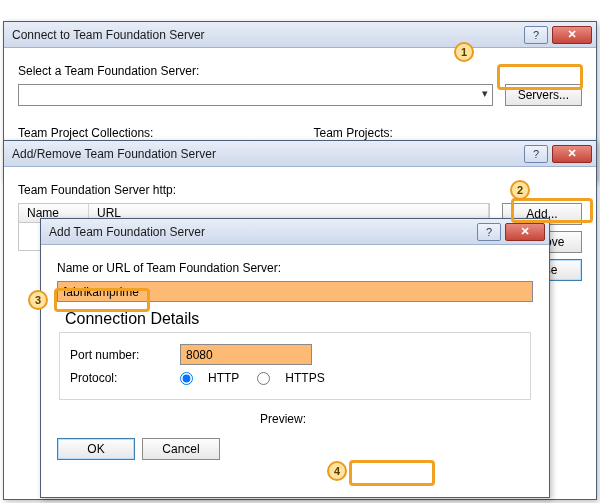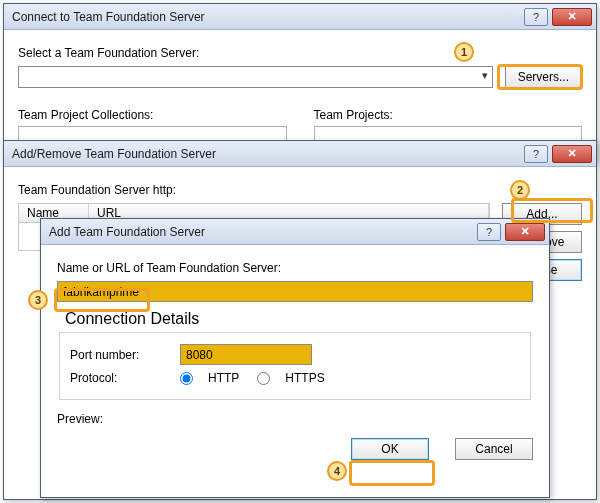--- a/index.html
+++ b/index.html
@@ -24,21 +24,21 @@
     border: 1px solid #8a8a8a; background: linear-gradient(to bottom,#fdfdfd,#e7e7e7); font-size:12px; cursor: default; }
   .btn.default { border-color:#3c7fb1; box-shadow: inset 0 0 0 1px #b8dfff; }
 
   .callout { position:absolute; width:20px; height:20px; border:2px solid #e99a1f; background:#ffe39f; border-radius:50%;
     display:flex; align-items:center; justify-content:center; font-size:11px; font-weight:bold; color:#5a3b00; z-index:50; }
   .hl { position:absolute; border:3px solid #f0a022; border-radius:4px; pointer-events:none; z-index:40; }
 
   .list-box { border:1px solid #9fb2d0; background:#fff; }
 
   
-  #d1 { left:3px; top:3px; width:594px; height:160px; z-index:1; }
+  #d1 { left:3px; top:21px; width:594px; height:160px; z-index:1; }
   #d1 .body { }
   .d1-row1 { display:flex; align-items:center; gap:12px; margin-top:4px; }
   .d1-row1 .combo { flex:1; }
   .d1-cols { display:flex; gap:27px; margin-top:14px; }
   .d1-col { flex:1; }
   .d1-col .label { margin-bottom:4px; }
   .d1-col .list-box { height:16px; border-bottom:none; }
 
   
   #d2 { left:3px; top:140px; width:594px; height:360px; z-index:2; }
@@ -48,27 +48,27 @@
   .d2-header div { padding:2px 8px; border-right:1px solid #d4d4d4; }
   .d2-header .c1 { width:70px; } .d2-header .c2 { flex:1; }
   .d2-body { border:1px solid #c8c8c8; border-top:none; height:28px; }
   .d2-side { width:80px; display:flex; flex-direction:column; gap:6px; }
 
   
   #d3 { left:40px; top:218px; width:510px; height:280px; z-index:3; }
   #d3 .body { padding:10px 16px 12px; }
   .field-row { display:flex; align-items:center; margin:6px 0; }
   .field-row .fl { width:110px; }
-  .textbox { height:21px; border:1px solid #8a8a8a; background:#eab308; padding:2px 5px; font-size:12px; }
+  .textbox { height:21px; border:1px solid #8a8a8a; background:#fdba74; padding:2px 5px; font-size:12px; }
   .fieldset-label { margin:8px 0 4px 8px; font-size:16px; }
   .fieldset { border:1px solid #d6d6d6; border-top:none; padding:6px 10px 8px; margin:0 2px; position:relative; }
   .fieldset::before { content:""; position:absolute; top:0; left:0; right:0; border-top:1px solid #d6d6d6; }
   .radio { display:inline-flex; align-items:center; gap:15px; margin-right:18px; }
   .radio input { margin:0; }
-  .btn-row { display:flex; justify-content:flex-end; gap:26px; margin-top:12px; }
+  .btn-row { display:flex; gap:7px; margin-top:12px; }
 </style>
 </head>
 <body>
 
 <div id="d1" class="dialog">
   <div class="titlebar">
     <span class="titlebar-text">Connect to Team Foundation Server</span>
     <div class="win-controls">
       <div class="win-btn">?</div>
       <div class="win-btn win-close">✕</div>
@@ -144,21 +144,21 @@
         <label class="radio">
           <input type="radio" name="proto" checked="" style="">
           <span>HTTP</span>
         </label>
         <label class="radio">
           <input type="radio" name="proto" style="">
           <span>HTTPS</span>
         </label>
       </div>
     </div>
-    <div class="field-row" style="margin-top:12px;">
+    <div class="field-row" style="margin-top:12px;justify-content:center;">
       <div style="width:70px;">Preview:</div>
     </div>
     <div class="btn-row">
       <div class="btn default" style="min-width:78px;">OK</div>
       <div class="btn" style="min-width:78px;">Cancel</div>
     </div>
   </div>
 </div>
 
 <div class="callout" style="left:454px; top:42px;">1</div>

